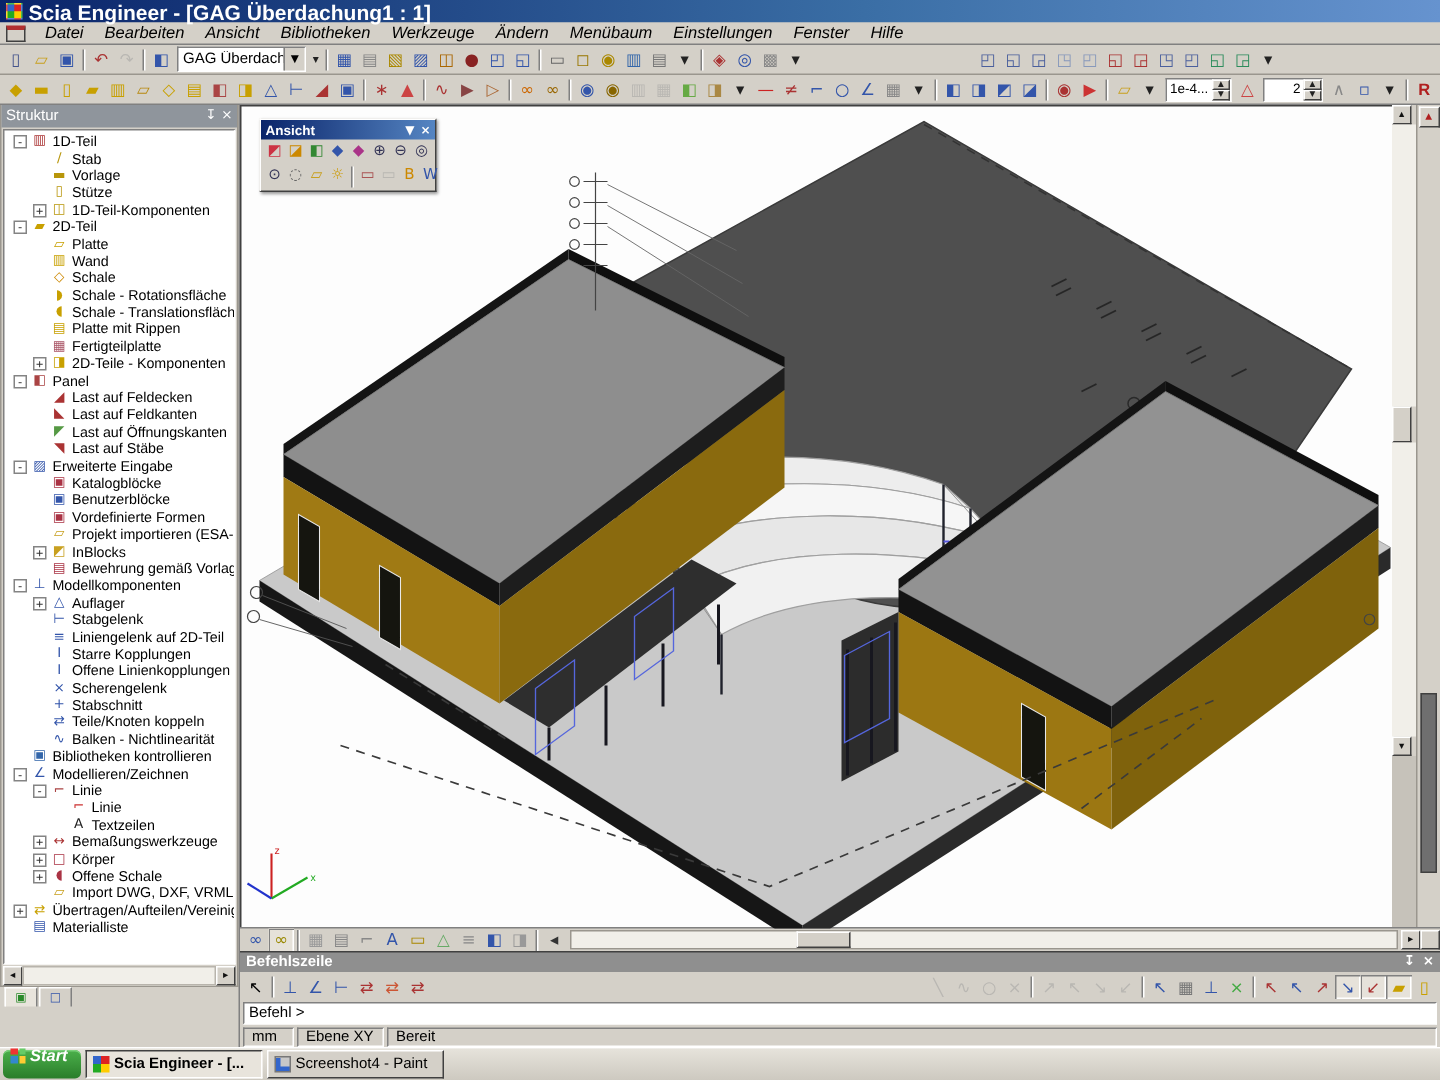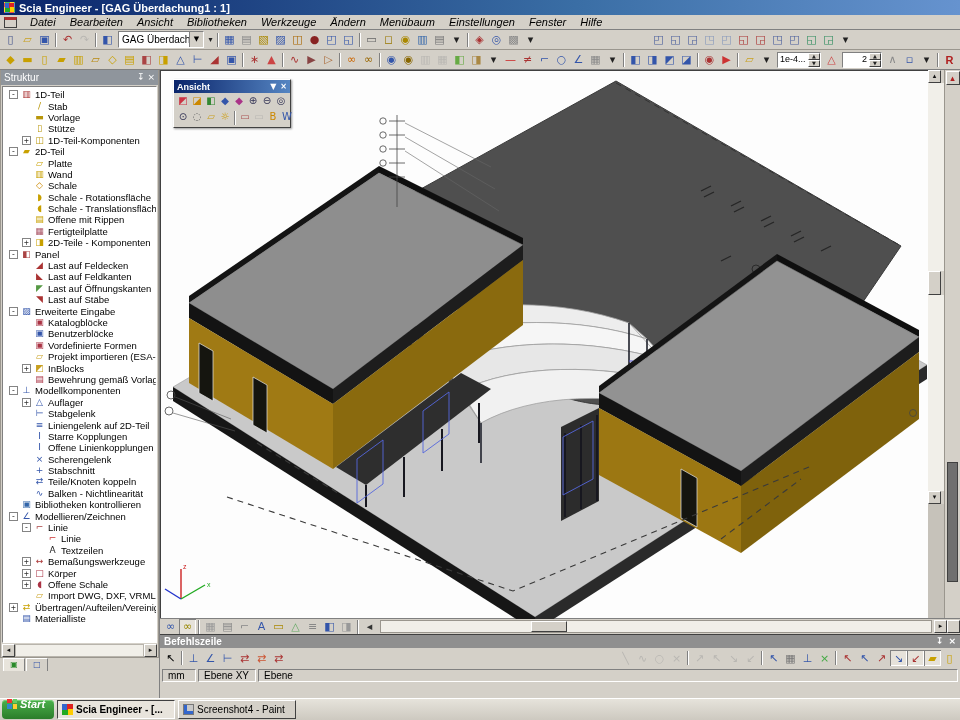--- a/index.html
+++ b/index.html
@@ -2,21 +2,21 @@
 <html><head>
 <meta charset="utf-8">
 <style>
   * { margin:0; padding:0; box-sizing:border-box; }
   html,body { width:960px; height:720px; overflow:hidden;
     font-family:"Liberation Sans", sans-serif; background:#d4d0c8; font-size:11px; color:#000; }
   .g { font-family:"DejaVu Sans", sans-serif; line-height:1; }
 
   
   #titlebar { height:15px; background:linear-gradient(90deg,#0a246a,#3a6ea5 60%,#6693cf);
-    display:flex; align-items:center; padding:0 4px; color:#fff; font-weight:bold; font-size:11px; }
+    display:flex; align-items:center; padding:0 4px; color:#fff; font-weight:bold; font-size:14px; }
   #app-icon { width:11px; height:11px; margin-right:4px; flex:none;
     background:conic-gradient(#d22 0 25%, #fc0 0 50%, #2a2 0 75%, #36c 0); border:1px solid #fff3; }
 
   
   #menubar { height:15px; background:#d4d0c8; display:flex; align-items:center;
     border-bottom:1px solid #808080; padding-left:2px; }
   #menu-doc-icon { width:13px; height:11px; background:#d4d0c8; border:1px solid #404040;
     border-top:3px solid #b03030; margin:0 6px 0 2px; }
   .mitem { padding:1px 7px; cursor:default;font-style:italic; }
 
@@ -509,21 +509,21 @@
             <span class="tlabel">Schale - Rotationsfläche</span>
           </div>
           <div class="trow" style="padding-left: 17px;">
             <span class="noexp"></span>
             <span class="ticon g" style="color: rgb(200, 160, 0);">◖</span>
             <span class="tlabel">Schale - Translationsfläche</span>
           </div>
           <div class="trow" style="padding-left: 17px;">
             <span class="noexp"></span>
             <span class="ticon g" style="color: rgb(200, 160, 0);">▤</span>
-            <span class="tlabel">Offene mit Rippen</span>
+            <span class="tlabel">Platte mit Rippen</span>
           </div>
           <div class="trow" style="padding-left: 17px;">
             <span class="noexp"></span>
             <span class="ticon g" style="color: rgb(170, 85, 102);">▦</span>
             <span class="tlabel">Fertigteilplatte</span>
           </div>
           <div class="trow" style="padding-left: 17px;">
             <span class="exp">+</span>
             <span class="ticon g" style="color: rgb(200, 160, 0);">◨</span>
             <span class="tlabel">2D-Teile - Komponenten</span>
@@ -1015,24 +1015,27 @@
             <span class="g" style="color: rgb(170, 51, 51);">↙</span>
           </span>
           <span class="tbi pressed">
             <span class="g" style="color: rgb(200, 160, 0);">▰</span>
           </span>
           <span class="tbi">
             <span class="g" style="color: rgb(200, 160, 0);">▯</span>
           </span>
         </span>
     </div>
+    <div id="cmdline">
+      <div id="cmd-input">Befehl &gt;</div>
+    </div>
     <div id="statusbar">
       <span class="stseg" style="width:34px">mm</span>
       <span class="stseg" style="width:58px">Ebene XY</span>
-      <span class="stseg" style="flex:1">Ebene</span>
+      <span class="stseg" style="flex:1">Bereit</span>
     </div>
   </div>
 </div>
 
 <div id="taskbar">
   <div id="start-btn">
     <span class="winlogo">
         <i></i>
         <i></i>
         <i></i>

